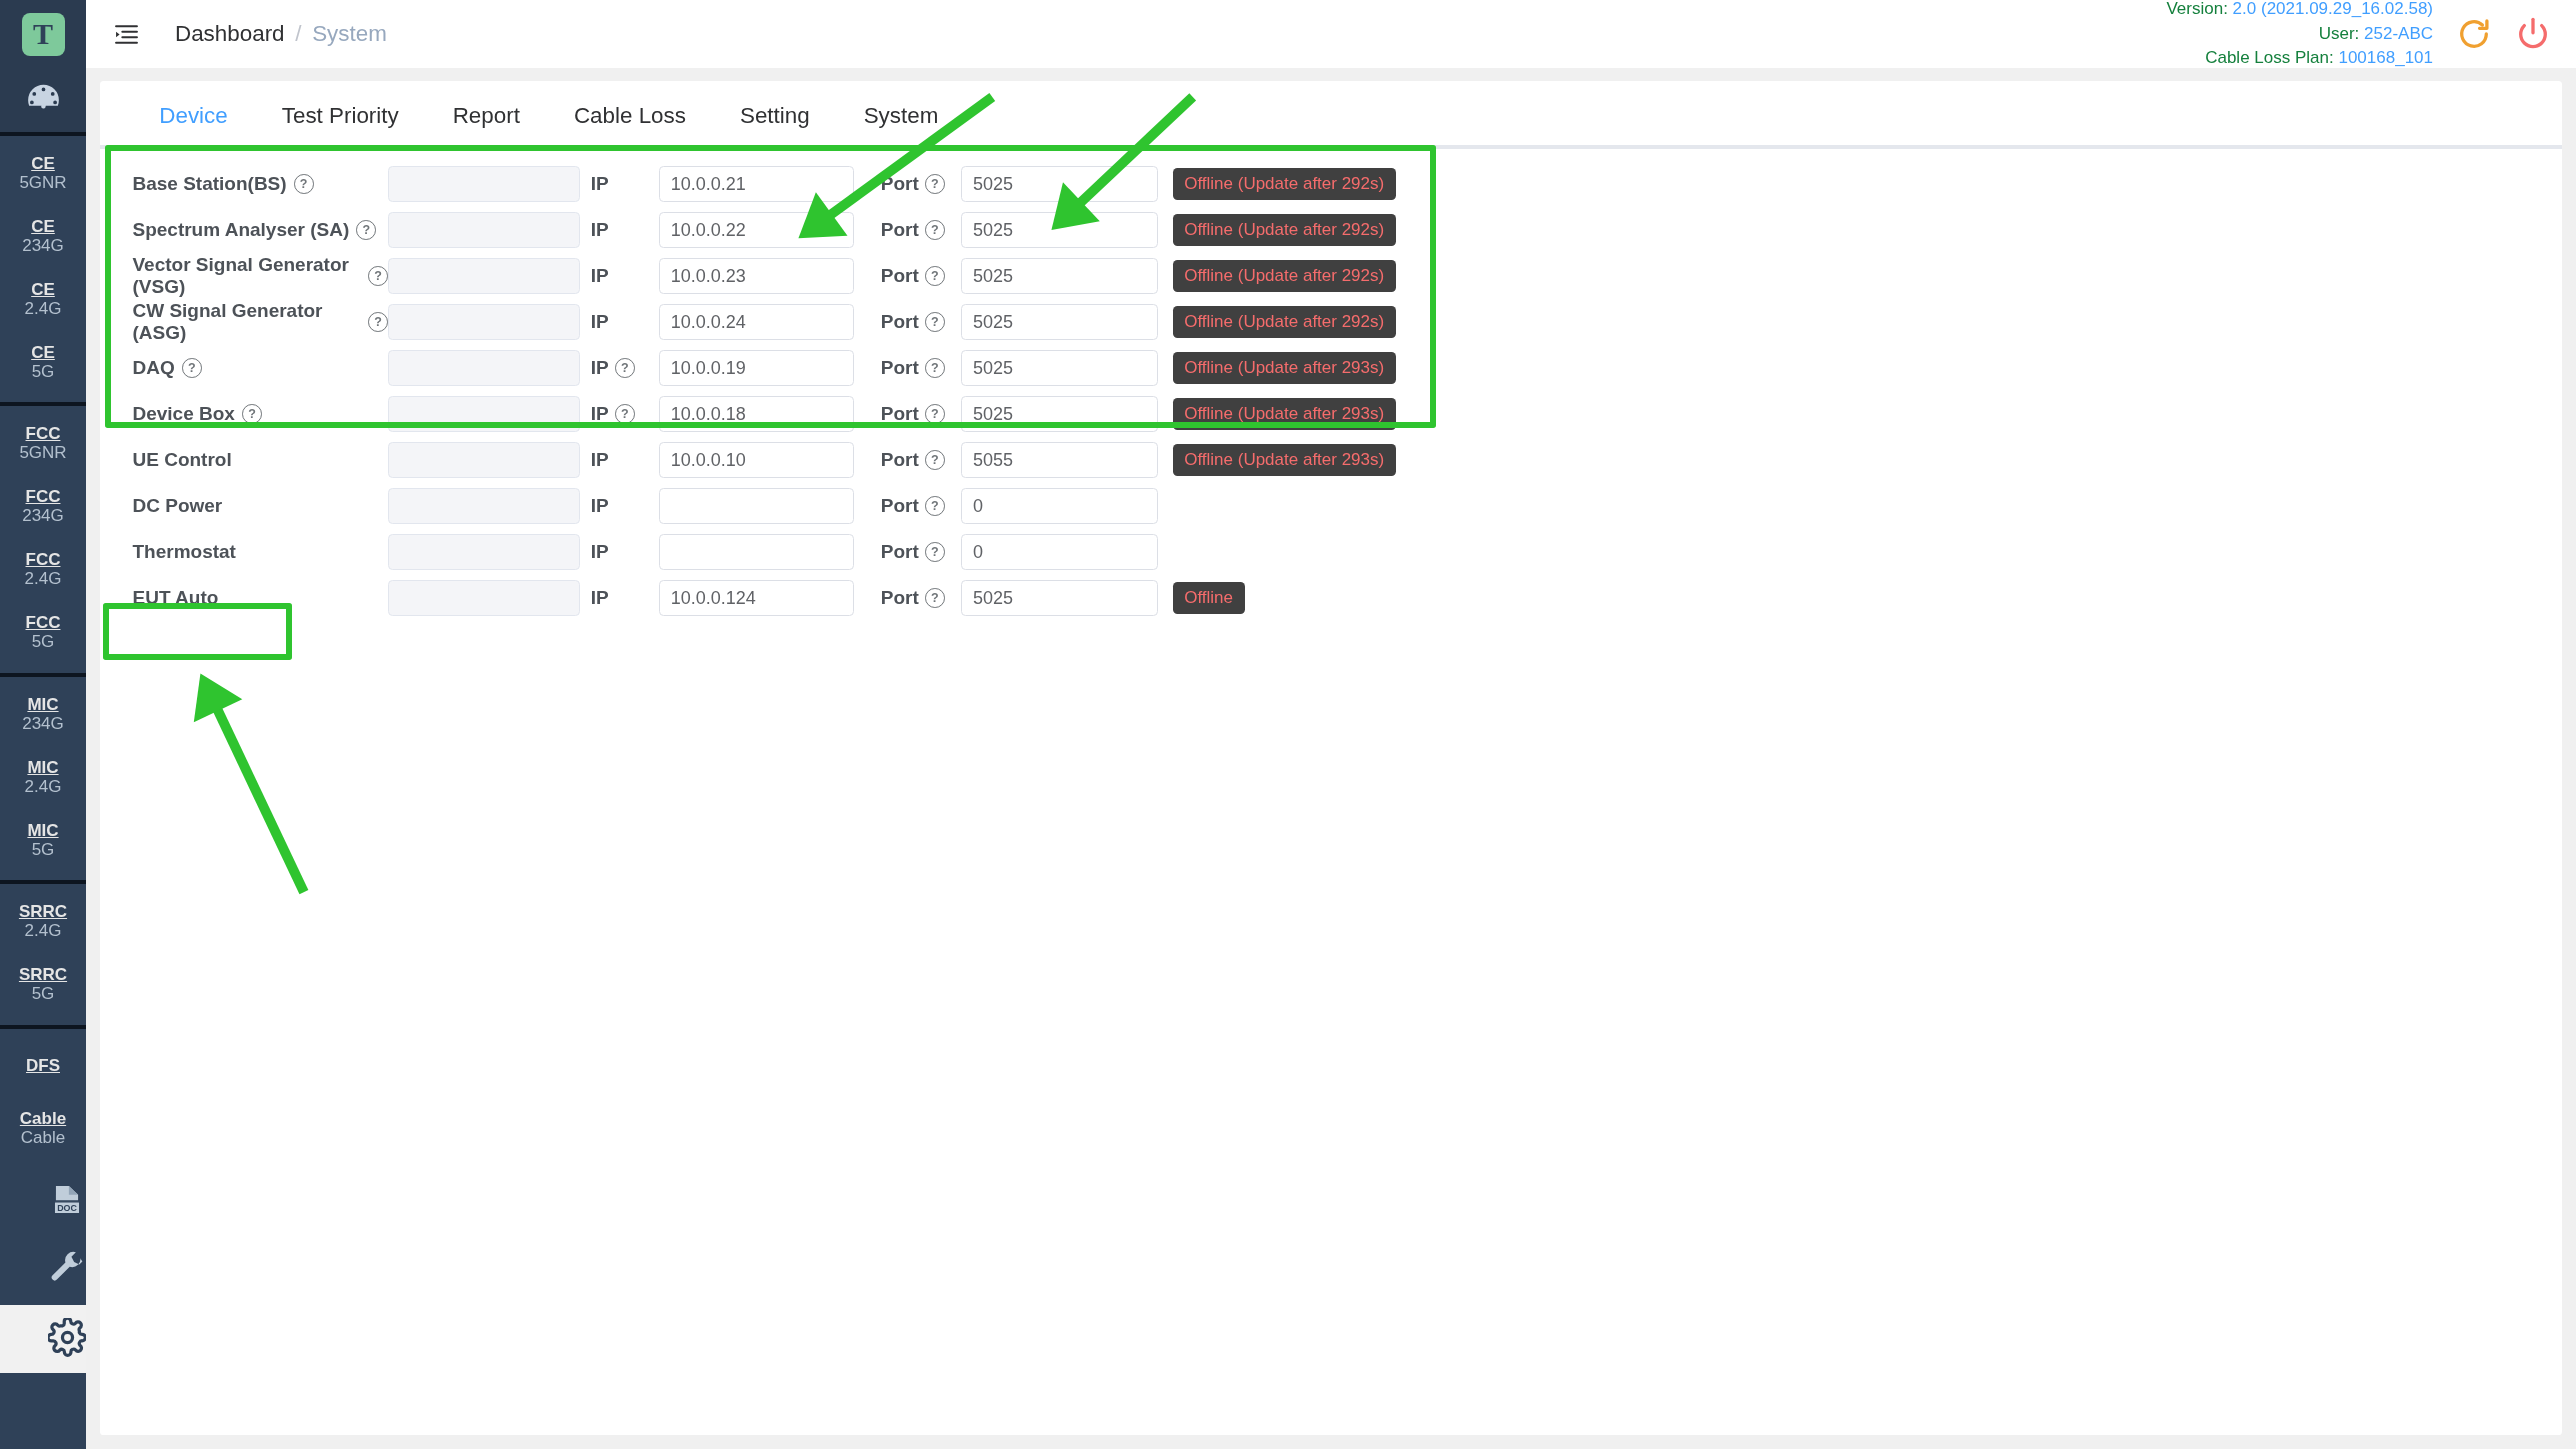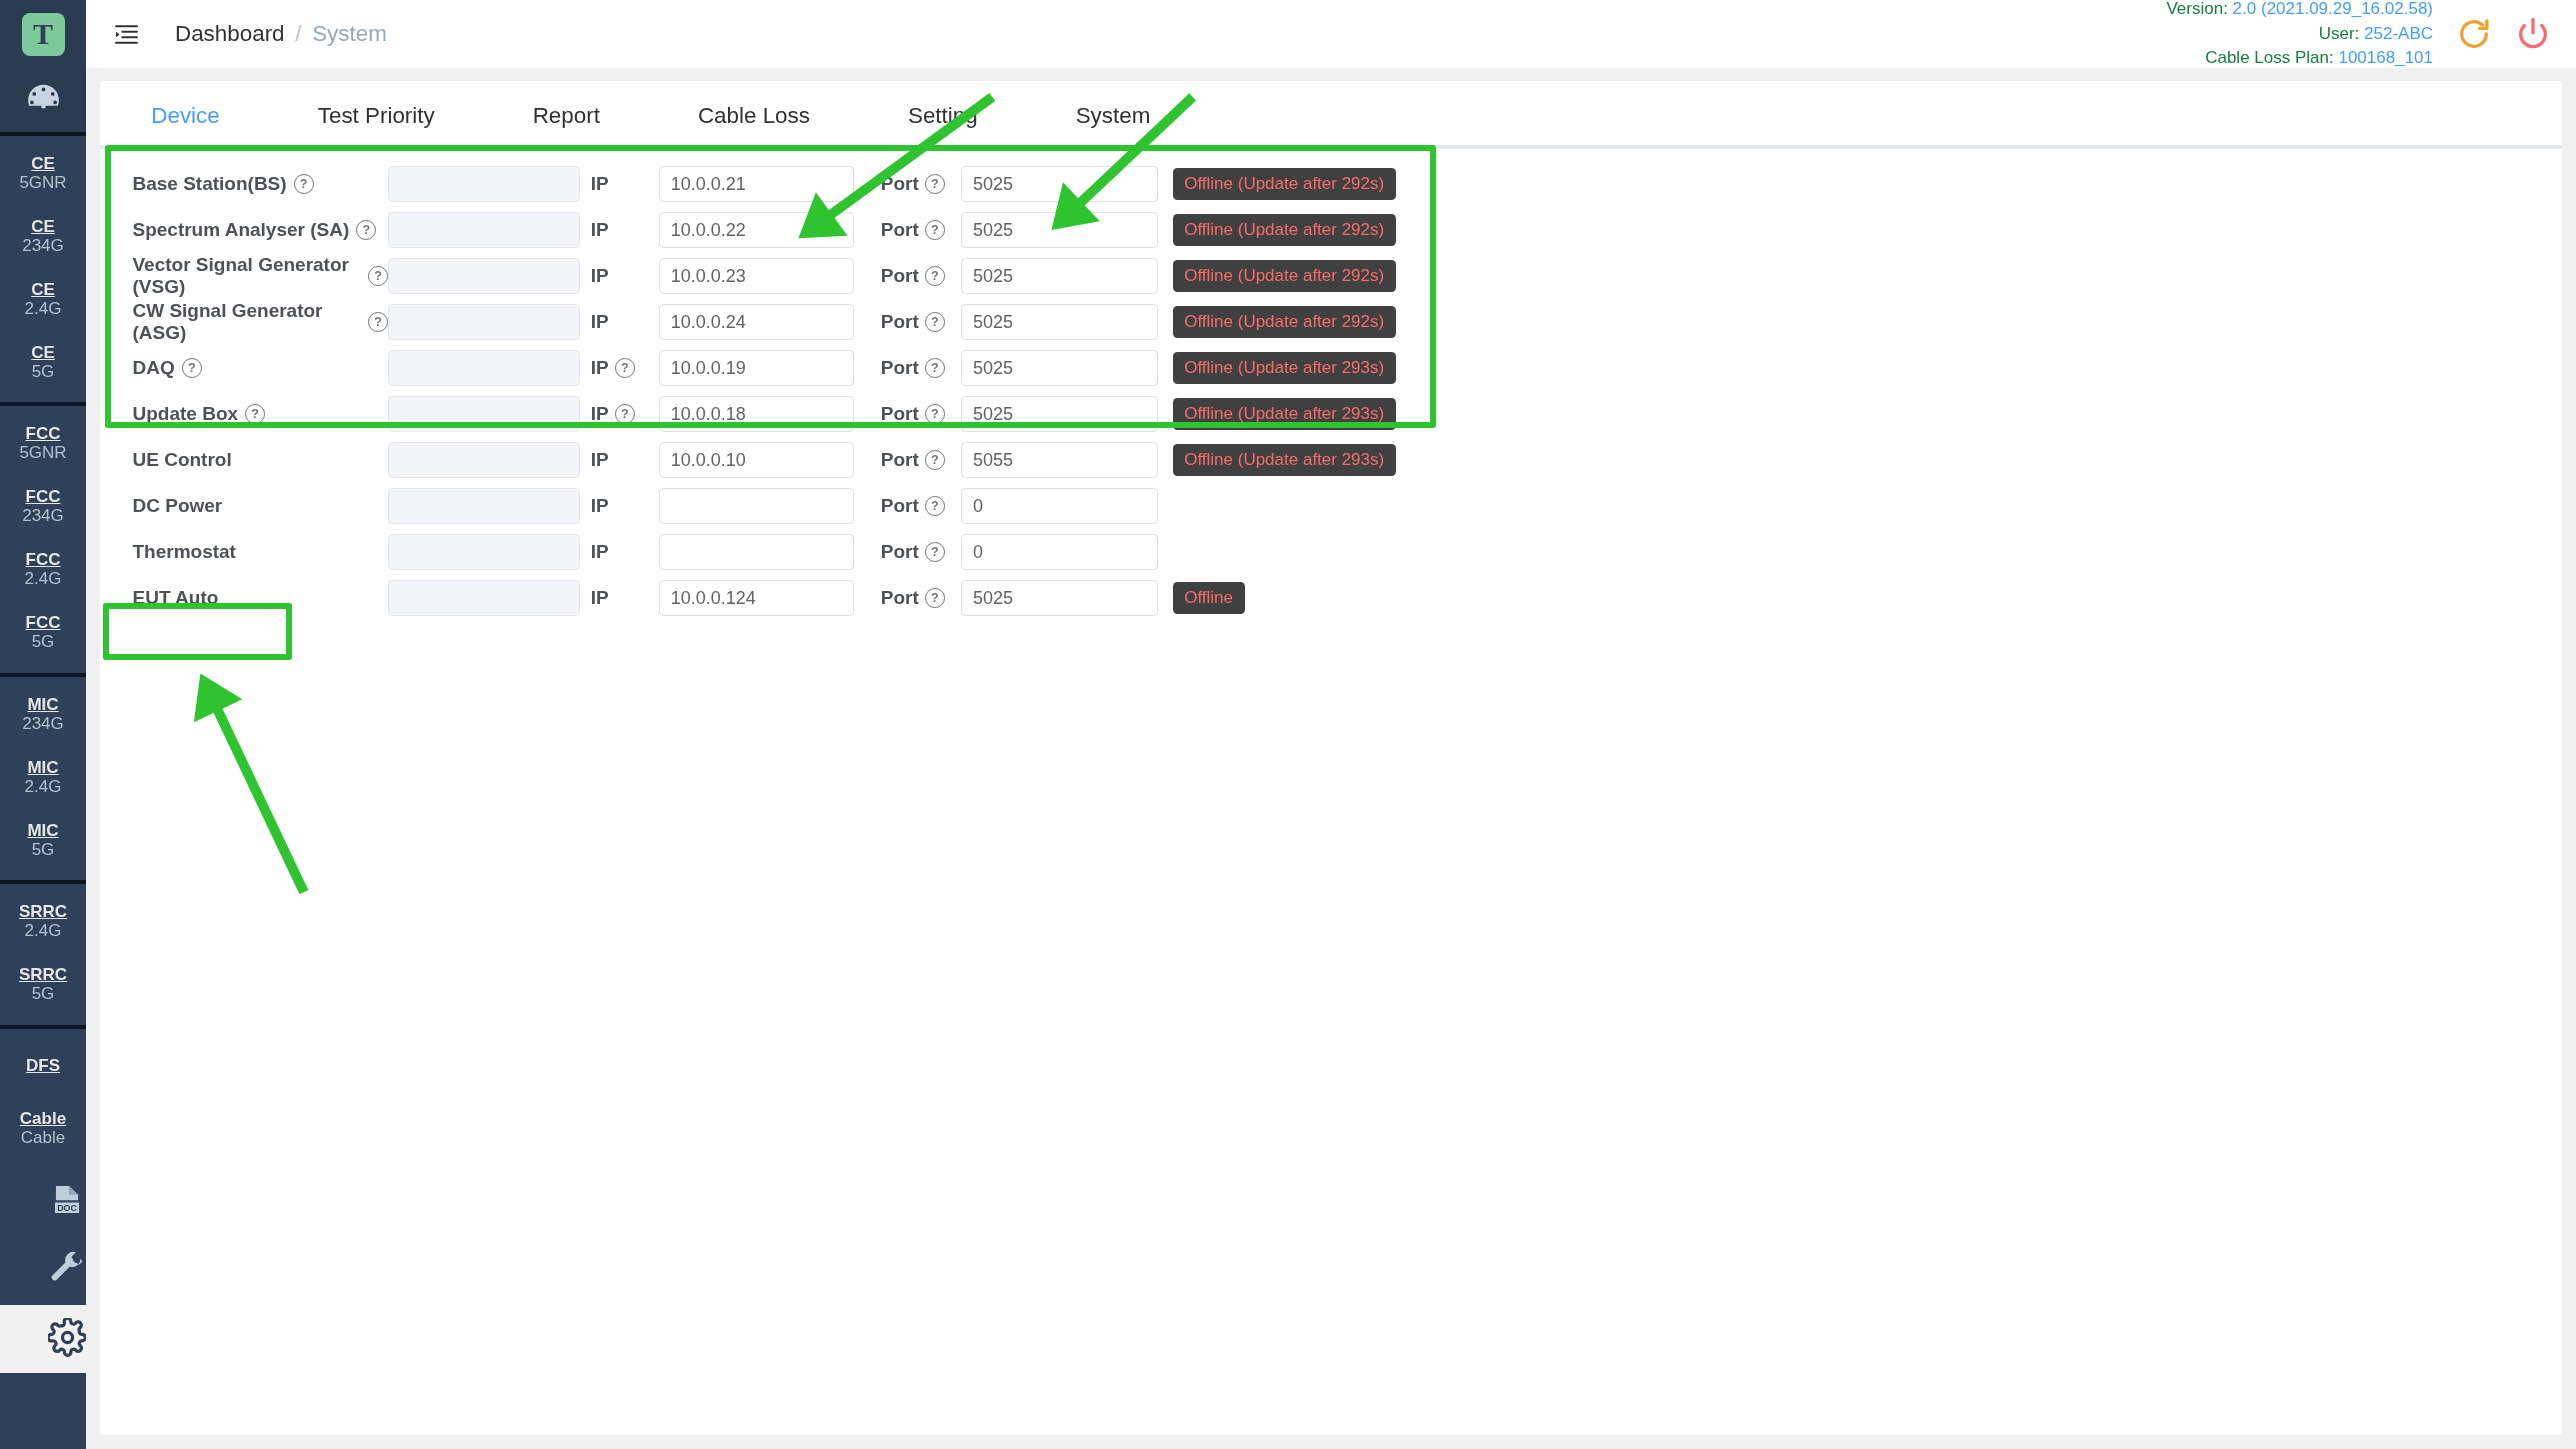--- a/index.html
+++ b/index.html
@@ -64,21 +64,21 @@
   .meta { text-align:right; font-size:17px; line-height:1.45; }
   .meta .k { color:#15803d; }
   .meta .v { color:#409eff; }
   .icon-btn { cursor:pointer; display:flex; align-items:center; justify-content:center; }
 
   .content {
     margin: 12.5px 14.3px 14.3px 14.3px; background:#ffffff; border-radius:3.6px;
     flex: 1 1 auto; position:relative; overflow:hidden;
   }
 
-  .tabs { display:flex; align-items:flex-end; padding: 0 24px; height: 68px; position:relative;gap:44px; }
+  .tabs { display:flex; align-items:flex-end; padding: 0 32px; height: 68px; position:relative; }
   .tabs::after {
     content:""; position:absolute; left:0; right:0; bottom:0; height:3.6px; background:#e4e7ed;
   }
   .tab {
     font-size: 22.4px; color:#303133; padding: 0 27px 19.7px 27px; cursor:pointer; position:relative;
   }
   .tab.active { color:#409eff; }
   .tab.active::after {
     content:""; position:absolute; left:0; right:0; bottom:0; height:3.6px; background:#409eff; z-index:2;
   }
@@ -394,21 +394,21 @@
             <div class="spacer-sm"></div>
             <div class="lbl port">
               <span>Port</span>
               <span class="qm">?</span>
             </div>
             <input class="inp inp-port" value="5025" style="">
             <div class="status">Offline (Update after 293s)</div>
           </div>
           <div class="row">
             <div class="cell-name">
-              <span>Update Box</span>
+              <span>Device Box</span>
               <span class="qm">?</span>
             </div>
             <input class="inp inp-name disabled" disabled="" style="">
             <div class="lbl">
               <span>IP</span>
               <span class="qm">?</span>
             </div>
             <input class="inp inp-ip" value="10.0.0.18" style="">
             <div class="spacer-sm"></div>
             <div class="lbl port">

